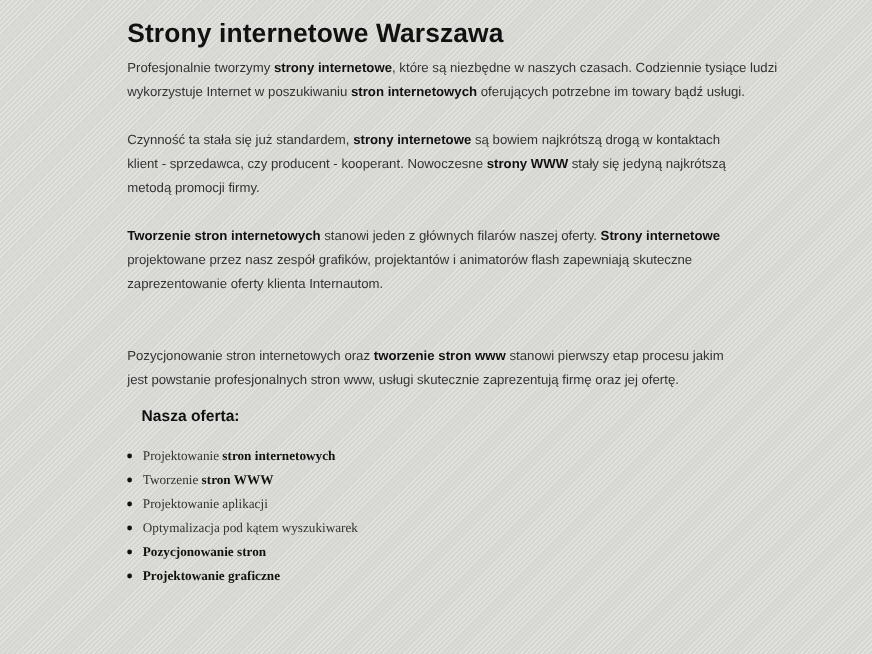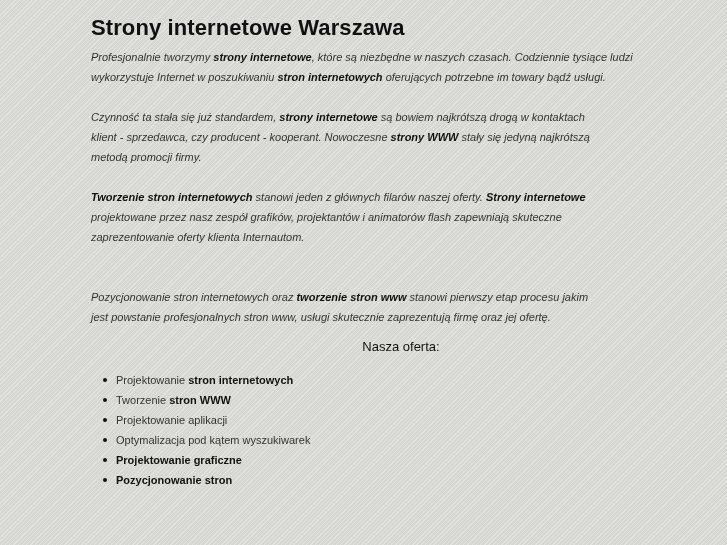--- a/index.html
+++ b/index.html
@@ -16,61 +16,60 @@
         #e2e2de 0px,
         #e2e2de 1px,
         #d6d6d2 1px,
         #d6d6d2 3px
       );
       font-family: "Liberation Sans", sans-serif;
       color: #2a2a2a;
     }
     .content {
       position: absolute;
-      left: 91px;
+      left: 106px;
       top: 0;
       width: 620px;
     }
     h1 {
       margin: 0;
       padding-top: 14px;
       font-size: 22px;
       font-weight: bold;
       color: #111;
       line-height: 28px;
       letter-spacing: 0.1px;
     }
     .para {
       margin: 0;
       font-size: 11px;
       line-height: 20px;
       color: #333;
-      font-style: italic;
     }
     .p1 { margin-top: 5px; }
     .gap { height: 20px; }
     b { color: #111; }
     a.link {
       color: #ff4612;
       font-weight: bold;
       text-decoration: none;
     }
     h2 {
-      margin: 0;
+      margin: 12px;
       margin-top: 9px;
       font-size: 13px;
-      font-weight: normal;
+      font-weight: bold;
       color: #111;
       line-height: 22px;
-      text-align: center;
     }
     ul {
-      margin: 12px;
+      margin: 0;
       padding: 0;
       list-style: none;
+      font-family: Liberation Serif, serif;
     }
     ul li {
       font-size: 11px;
       line-height: 20px;
       color: #333;
       position: relative;
       padding-left: 13px;
     }
     ul li::before {
       content: "";
@@ -115,16 +114,16 @@
     <span>Pozycjonowanie stron internetowych oraz </span><b>tworzenie stron www</b><span> stanowi pierwszy etap procesu jakim</span><br>
     <span>jest powstanie profesjonalnych stron www, usługi skutecznie zaprezentują firmę oraz jej ofertę.</span>
   </p>
 
   <h2>Nasza oferta:</h2>
   <ul>
     <li><span>Projektowanie </span><b>stron internetowych</b></li>
     <li><span>Tworzenie </span><b>stron WWW</b></li>
     <li><span>Projektowanie aplikacji</span><b></b></li>
     <li><span>Optymalizacja pod kątem wyszukiwarek</span><b></b></li>
+    <li><span></span><b>Pozycjonowanie stron</b></li>
     <li><span></span><b>Projektowanie graficzne</b></li>
-    <li><span></span><b>Pozycjonowanie stron</b></li>
   </ul>
 </div>
 
 </body></html>

